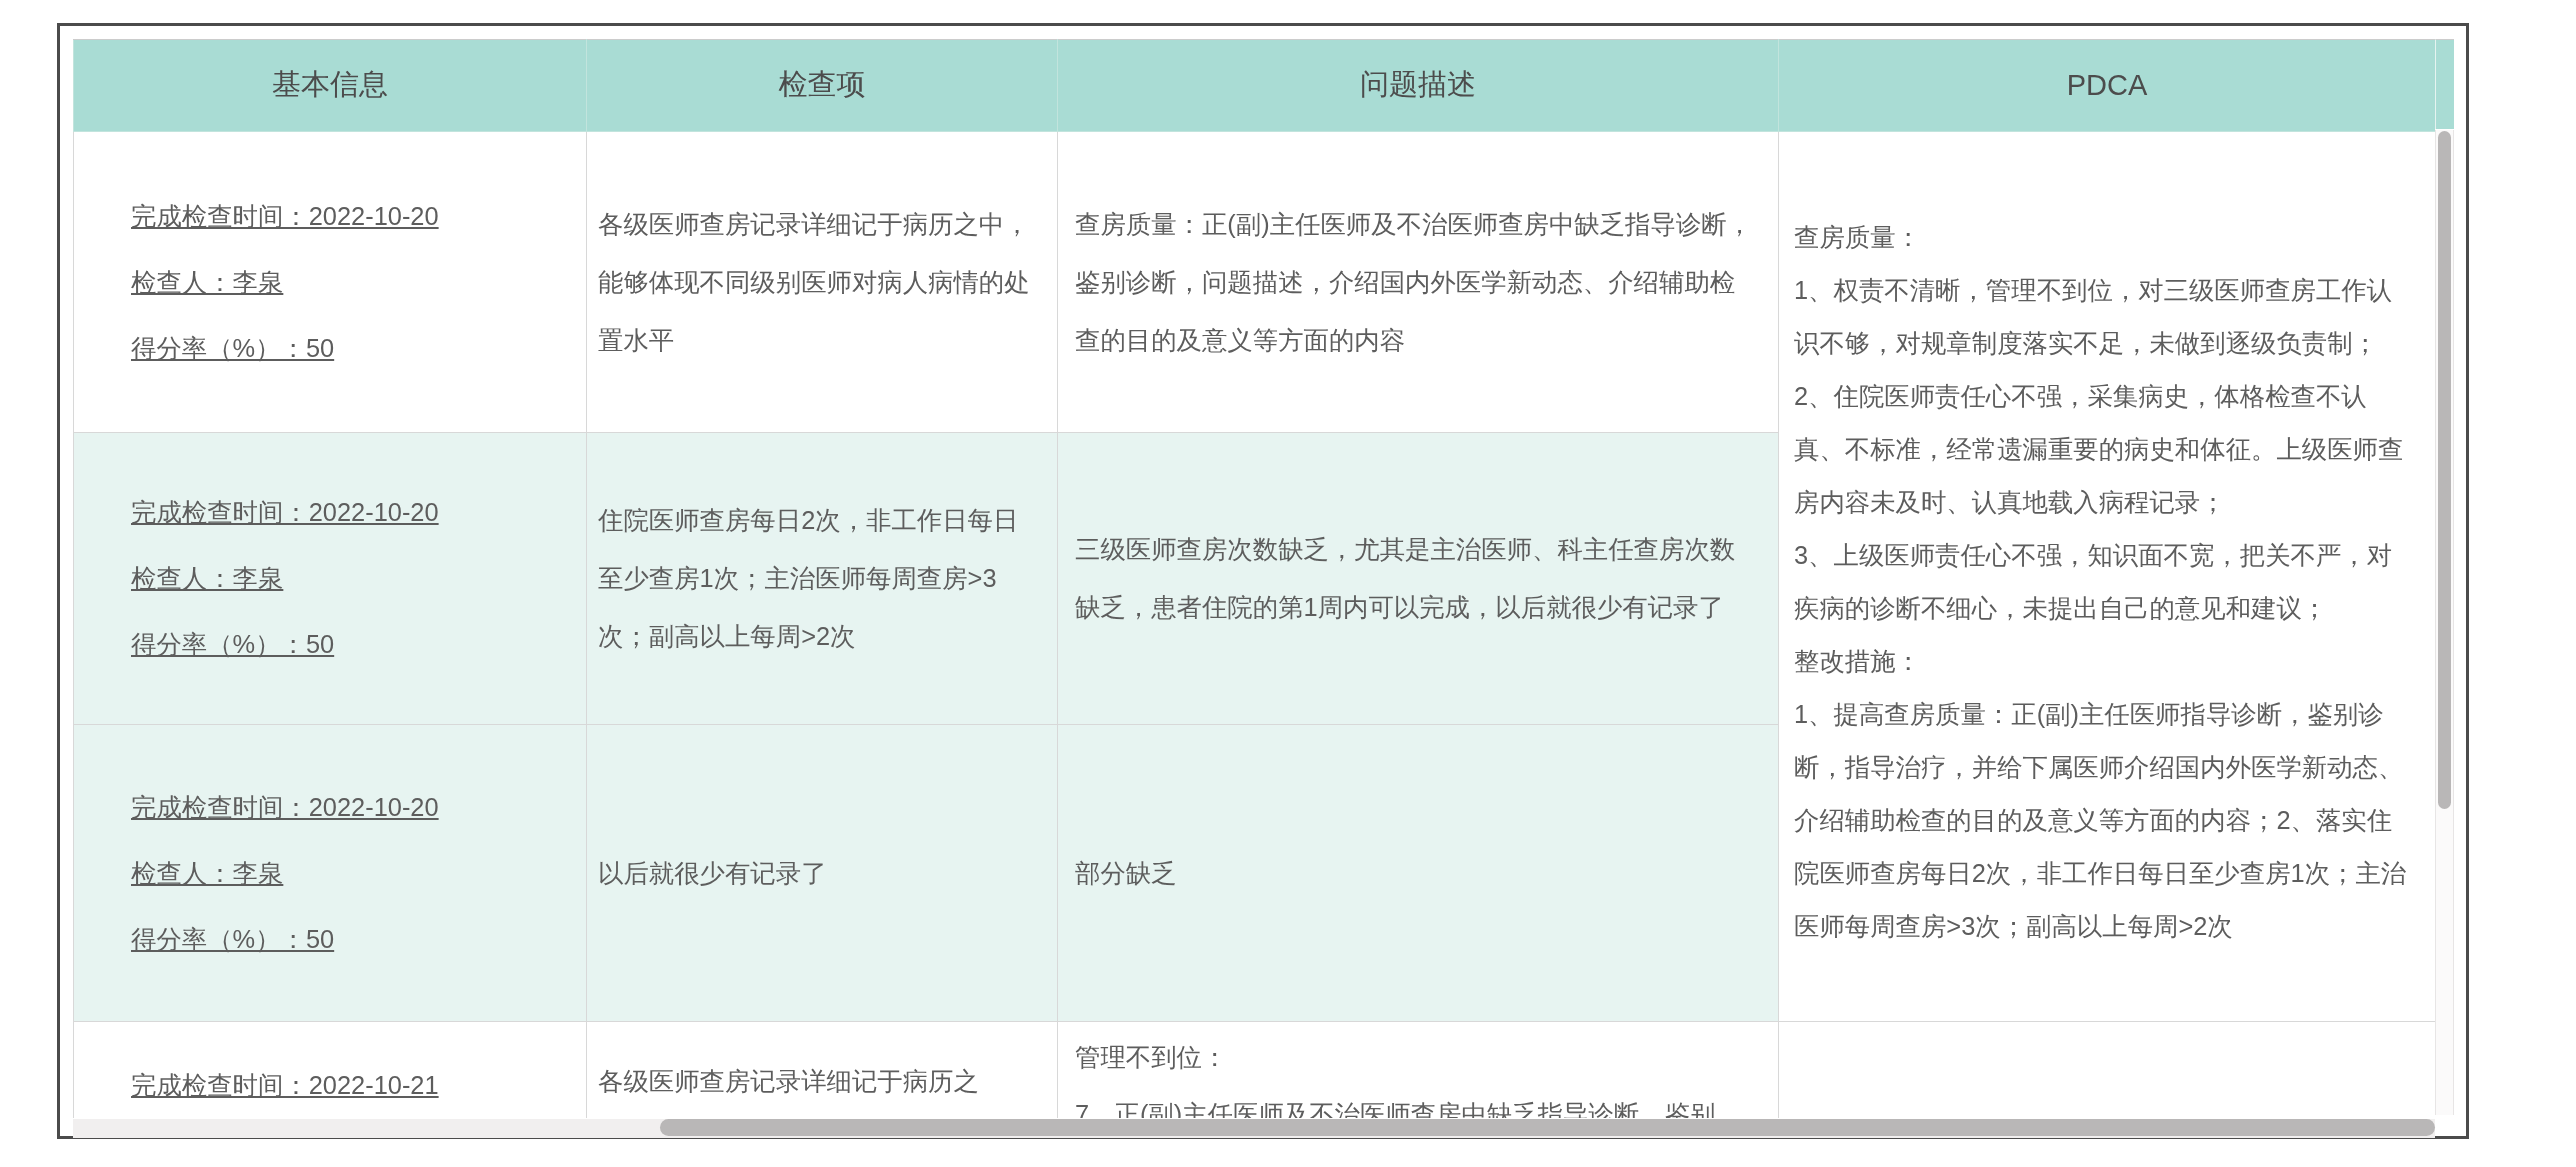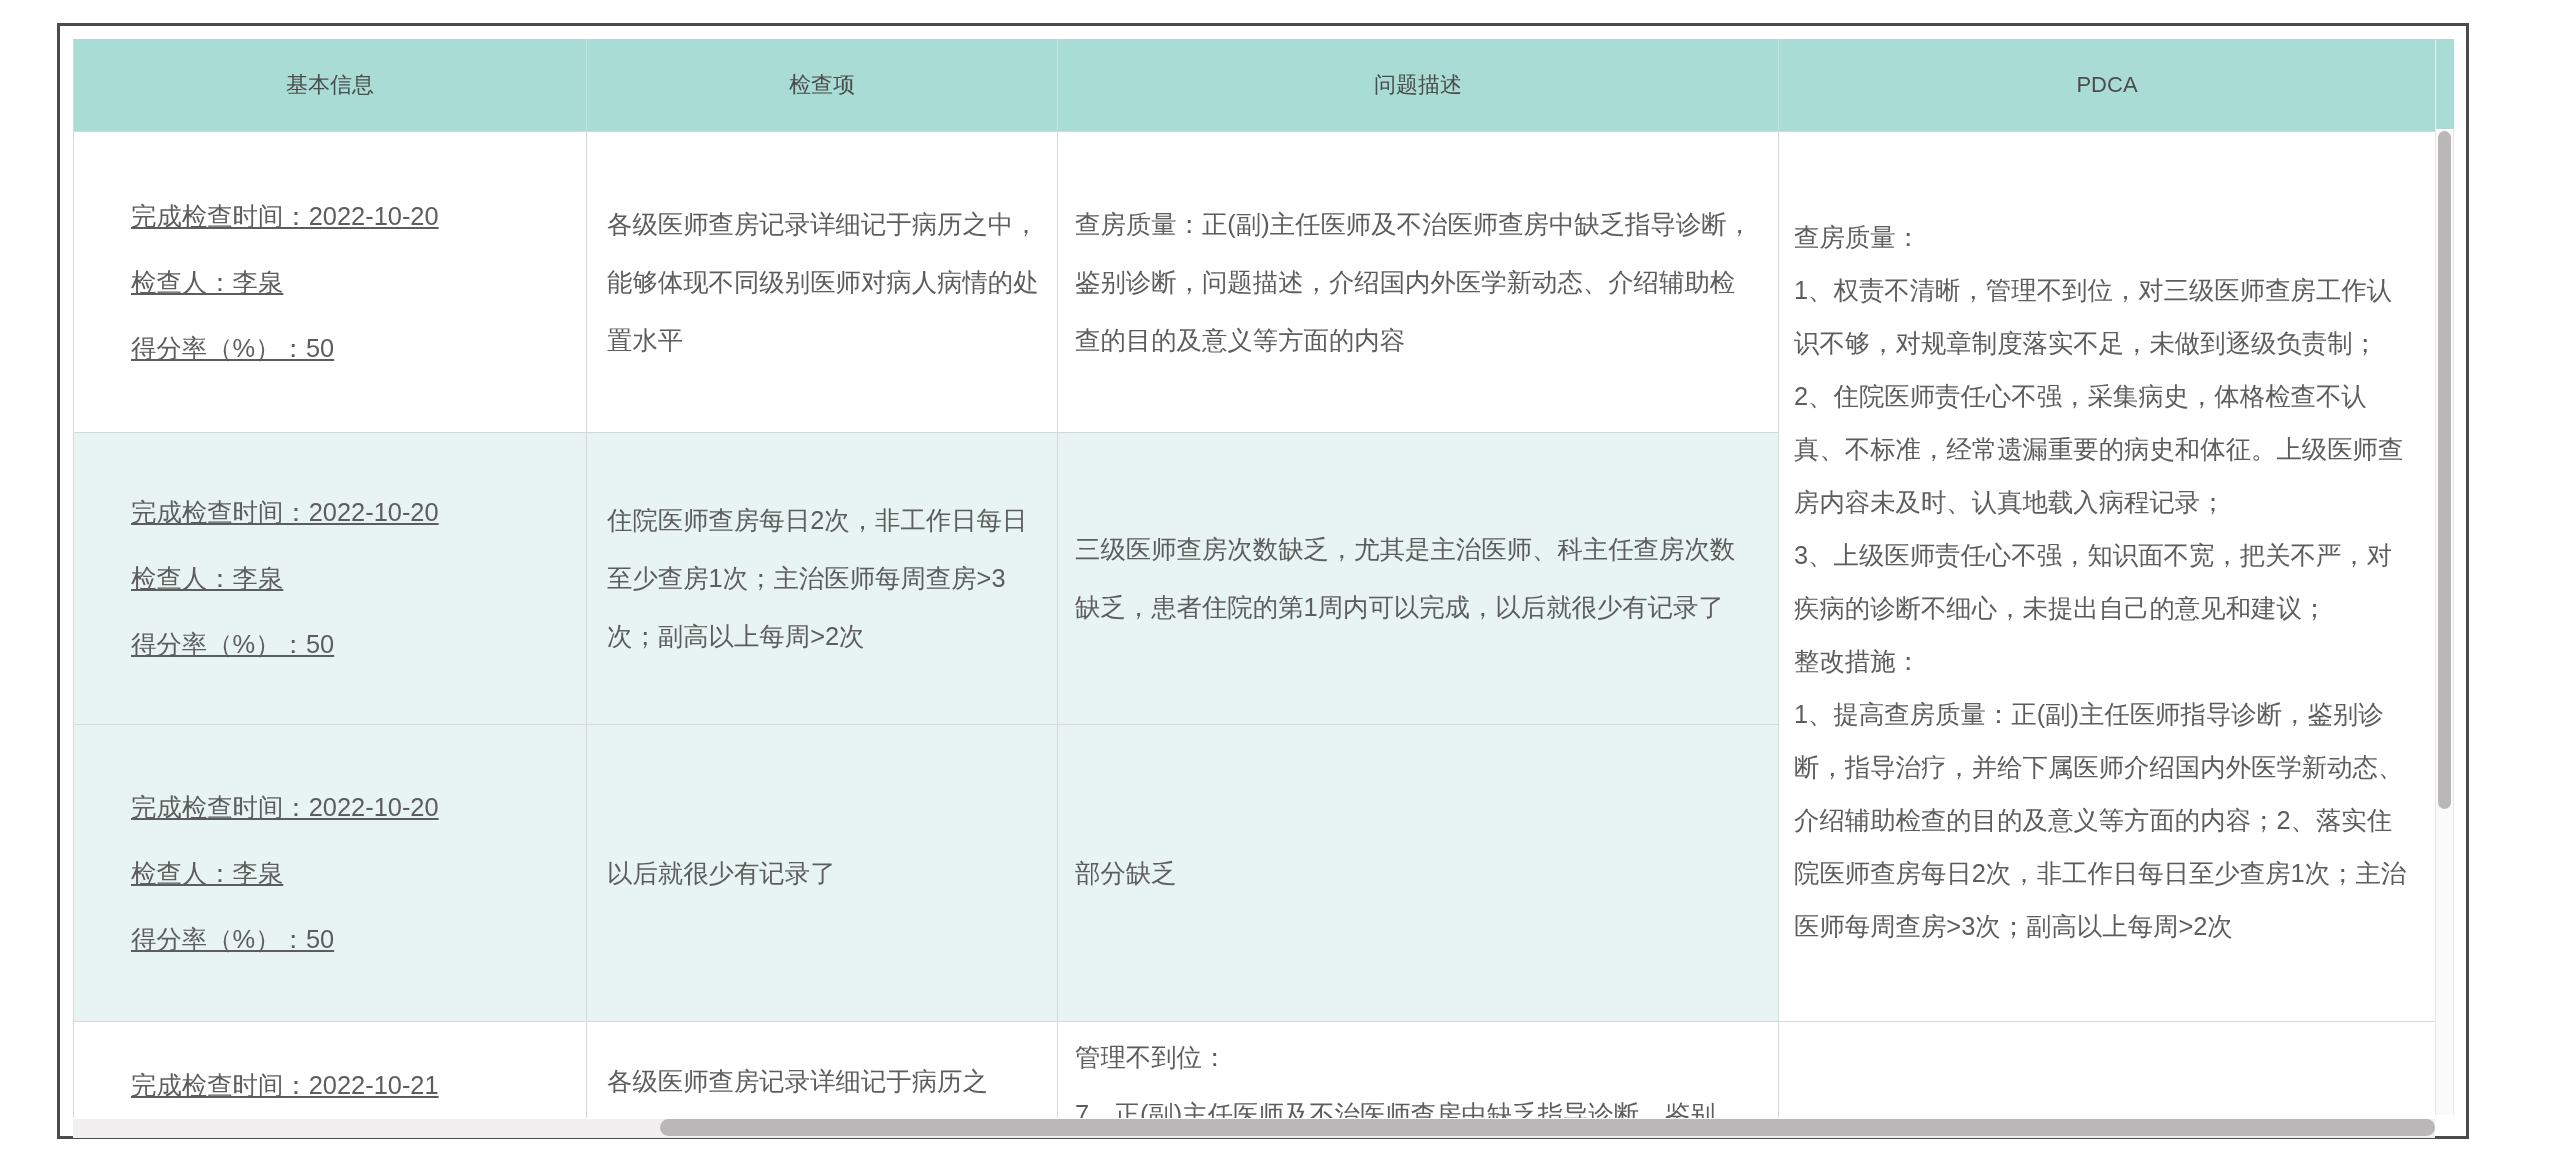--- a/index.html
+++ b/index.html
@@ -27,33 +27,33 @@
     overflow:hidden;background:#ffffff;
   }
   table.grid{
     width:2362px;table-layout:fixed;border-collapse:collapse;
   }
   table.grid col.c1{width:513px;}
   table.grid col.c2{width:471px;}
   table.grid col.c3{width:721px;}
   table.grid col.c4{width:657px;}
   table.grid th{
-    background:var(--header-bg);height:89px;font-size:22px;font-weight:400;
+    background:var(--header-bg);height:89px;font-size:29px;font-weight:400;
     color:var(--header-text);text-align:center;vertical-align:middle;
     border:0.9px solid #c2e4dd;border-top-color:#cccccc;
   }
   table.grid td{
     border:0.9px solid var(--border-color);
     font-size:25.4px;vertical-align:middle;background:#ffffff;
     overflow:hidden;
   }
   tr.r1{height:301px;} tr.r2{height:292px;} tr.r3{height:297px;} tr.r4{height:301px;}
   tr.stripe td{background:var(--stripe-bg);}
   td.basic{padding-left:57px;padding-right:9.4px;line-height:66px;text-decoration:underline;}
-  td.check{padding-left:20px;padding-right:17px;line-height:58px;}
+  td.check{padding-left:11px;padding-right:17px;line-height:58px;}
   td.problem{padding-left:17px;padding-right:19px;line-height:58px;}
   td.pdca{
     background:#ffffff !important;vertical-align:top;
     padding:11.3px 19px 0 15px;line-height:53px;
   }
   tr.r4 td{vertical-align:top;background:#ffffff;}
   tr.r4 td.basic, tr.r4 td.check{padding-top:30px;}
   tr.r4 td.problem{padding-top:7.5px;line-height:57px;}
   .hdr-stub{
     position:absolute;left:2375px;top:13px;width:19px;height:90px;

